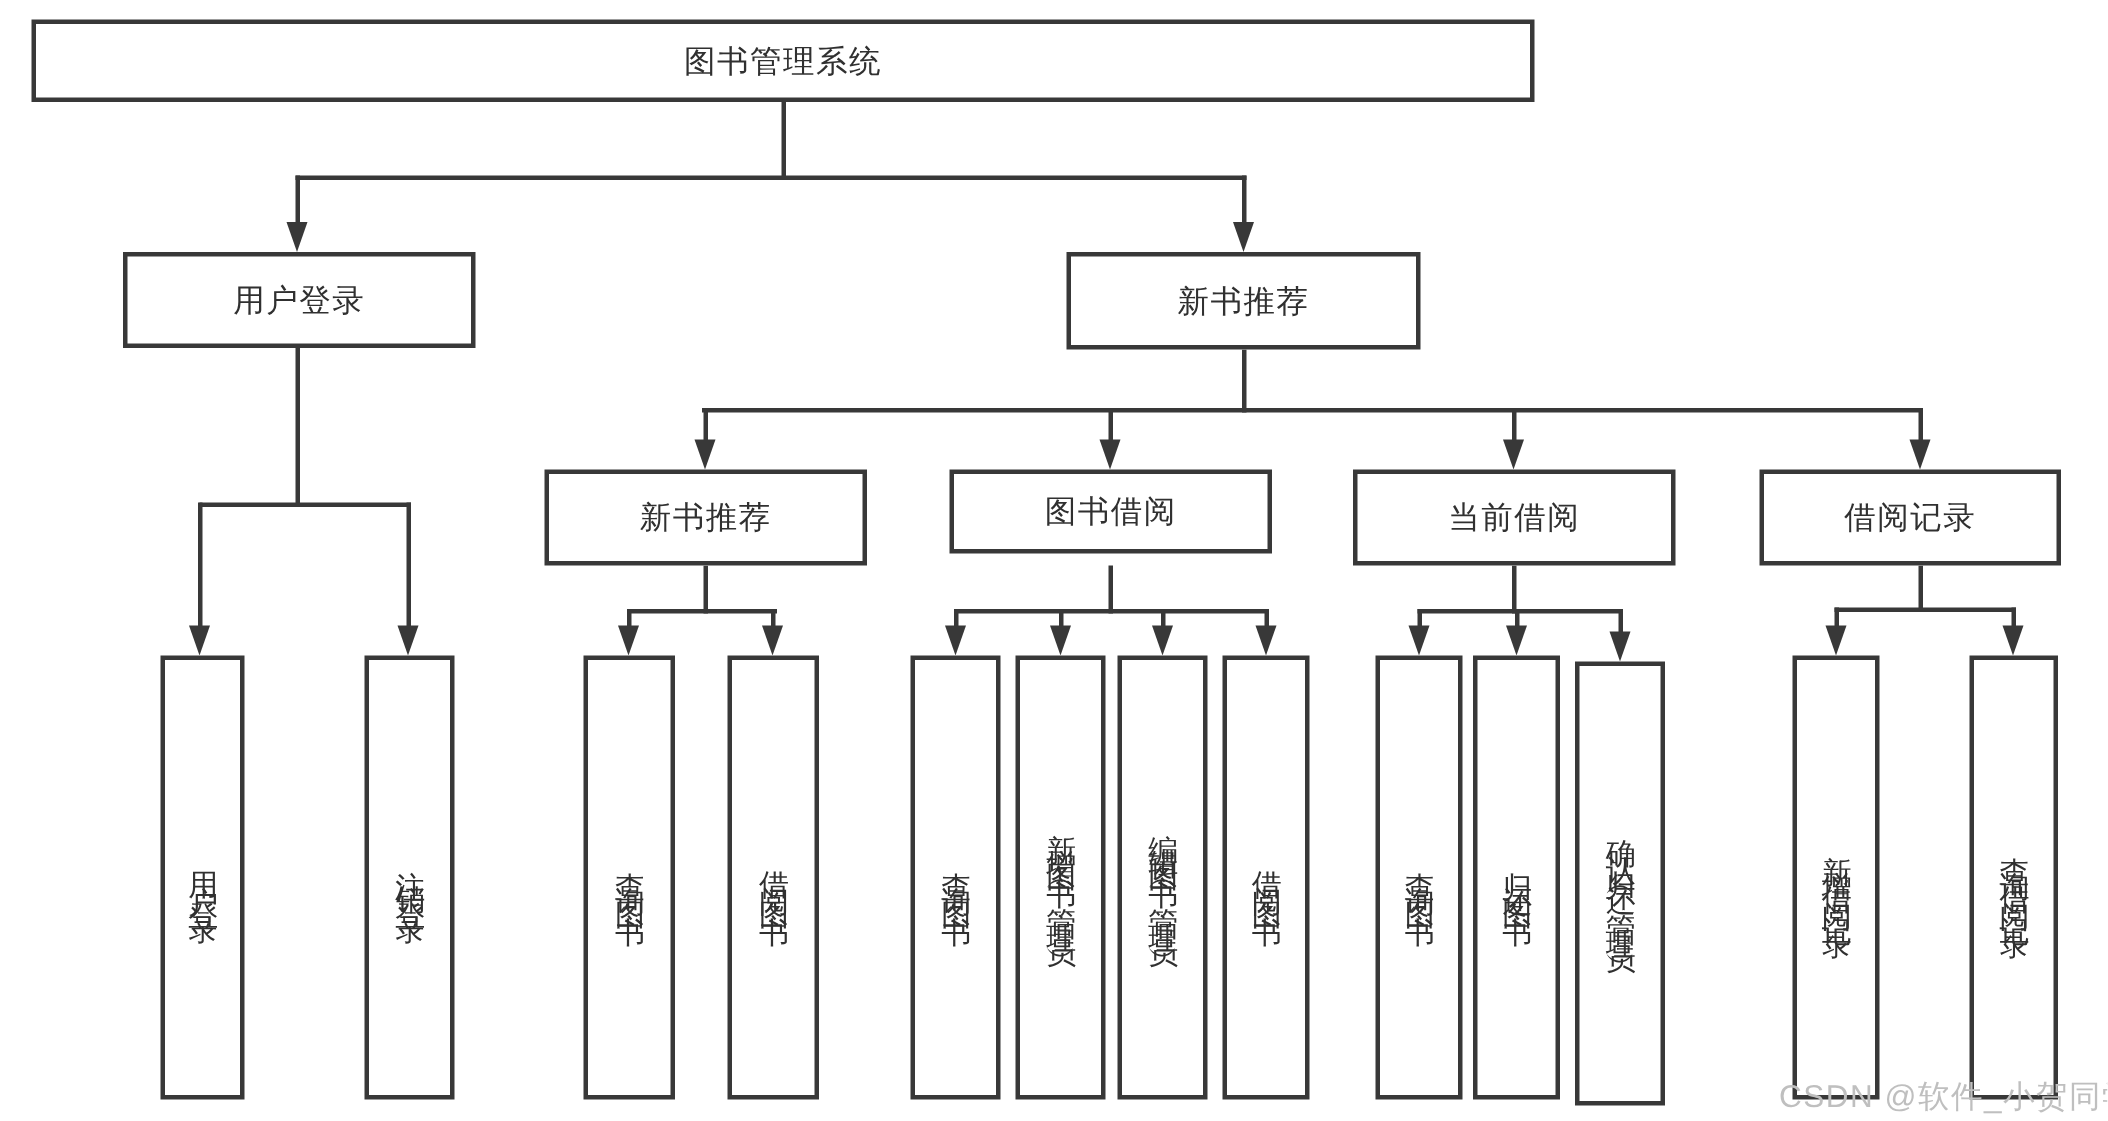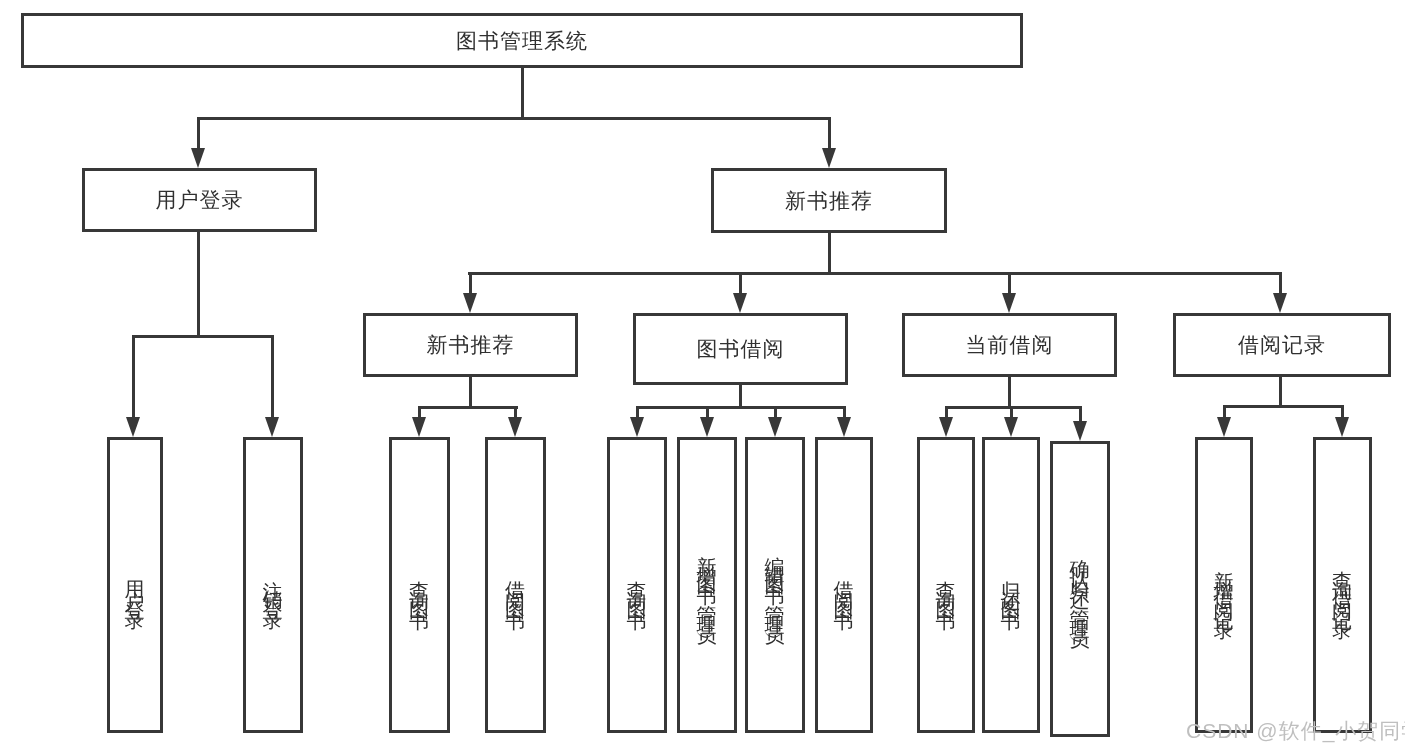--- a/index.html
+++ b/index.html
@@ -62,29 +62,29 @@
   </div>
 
   <div class="hbox" style="left:711px;top:168px;width:236px;height:65px;">
     <span>新书推荐</span>
   </div>
 
   <div class="hbox" style="left:363px;top:313px;width:215px;height:64px;">
     <span>新书推荐</span>
   </div>
 
-  <div class="hbox" style="left:633px;top:313px;width:215px;height:72px;">
+  <div class="hbox" style="left:633px;top:313px;width:215px;height:56px;">
     <span>图书借阅</span>
   </div>
 
   <div class="hbox" style="left:902px;top:313px;width:215px;height:64px;text-align:right;">
     <span>当前借阅</span>
   </div>
 
-  <div class="hbox" style="left:1173px;top:313px;width:218px;height:64px;">
+  <div class="hbox" style="left:1173px;top:313px;width:201px;height:64px;">
     <span>借阅记录</span>
   </div>
 
   <div class="vbox" style="left:107px;width:56px;">
     <span class="vtext">用户登录</span>
   </div>
 
   <div class="vbox" style="left:243px;width:60px;">
     <span class="vtext">注销登录</span>
   </div>

